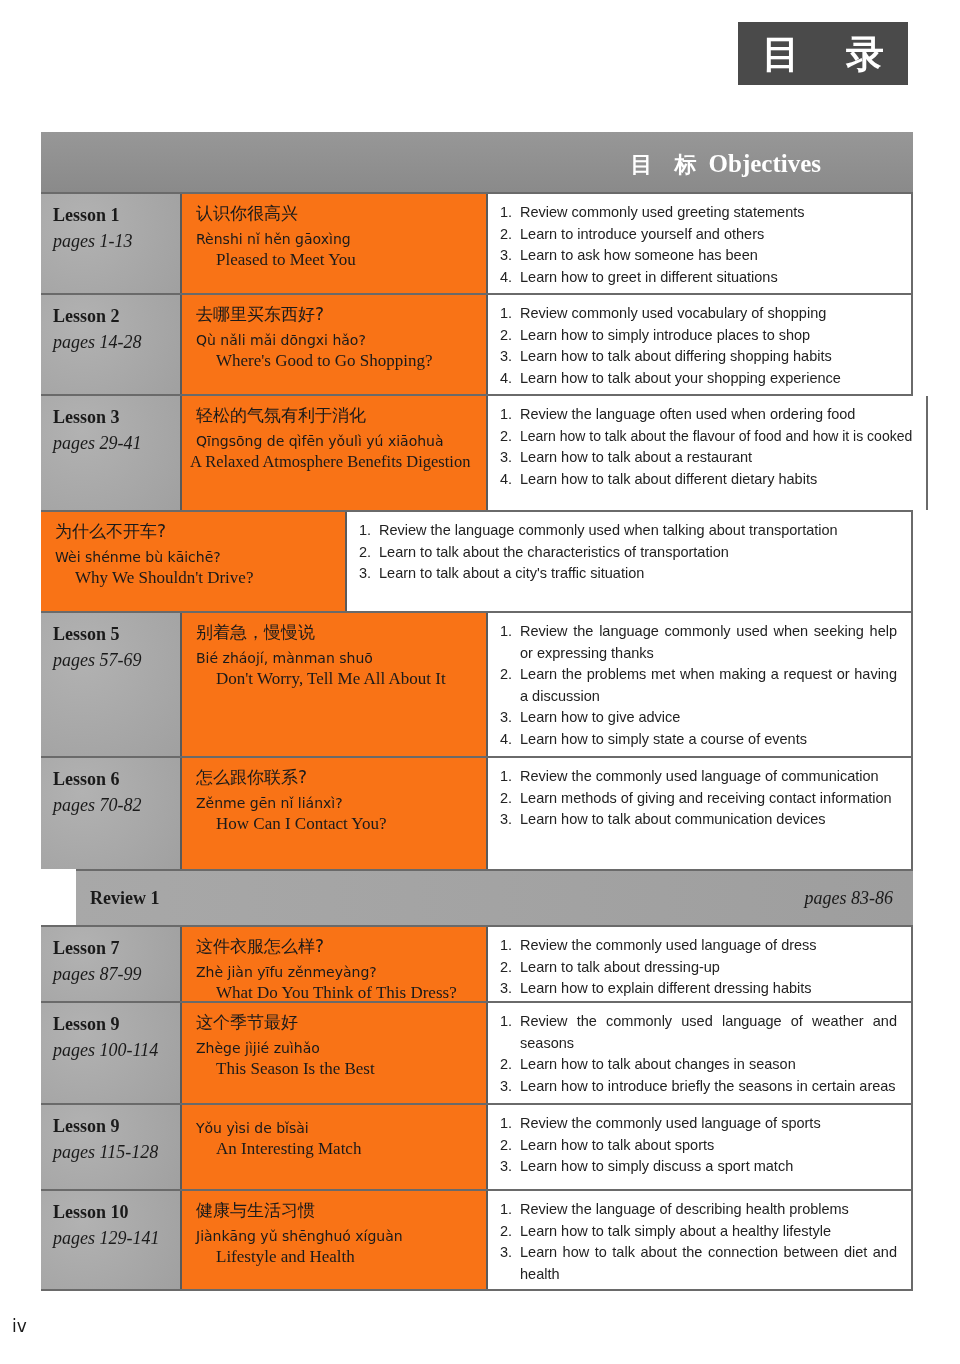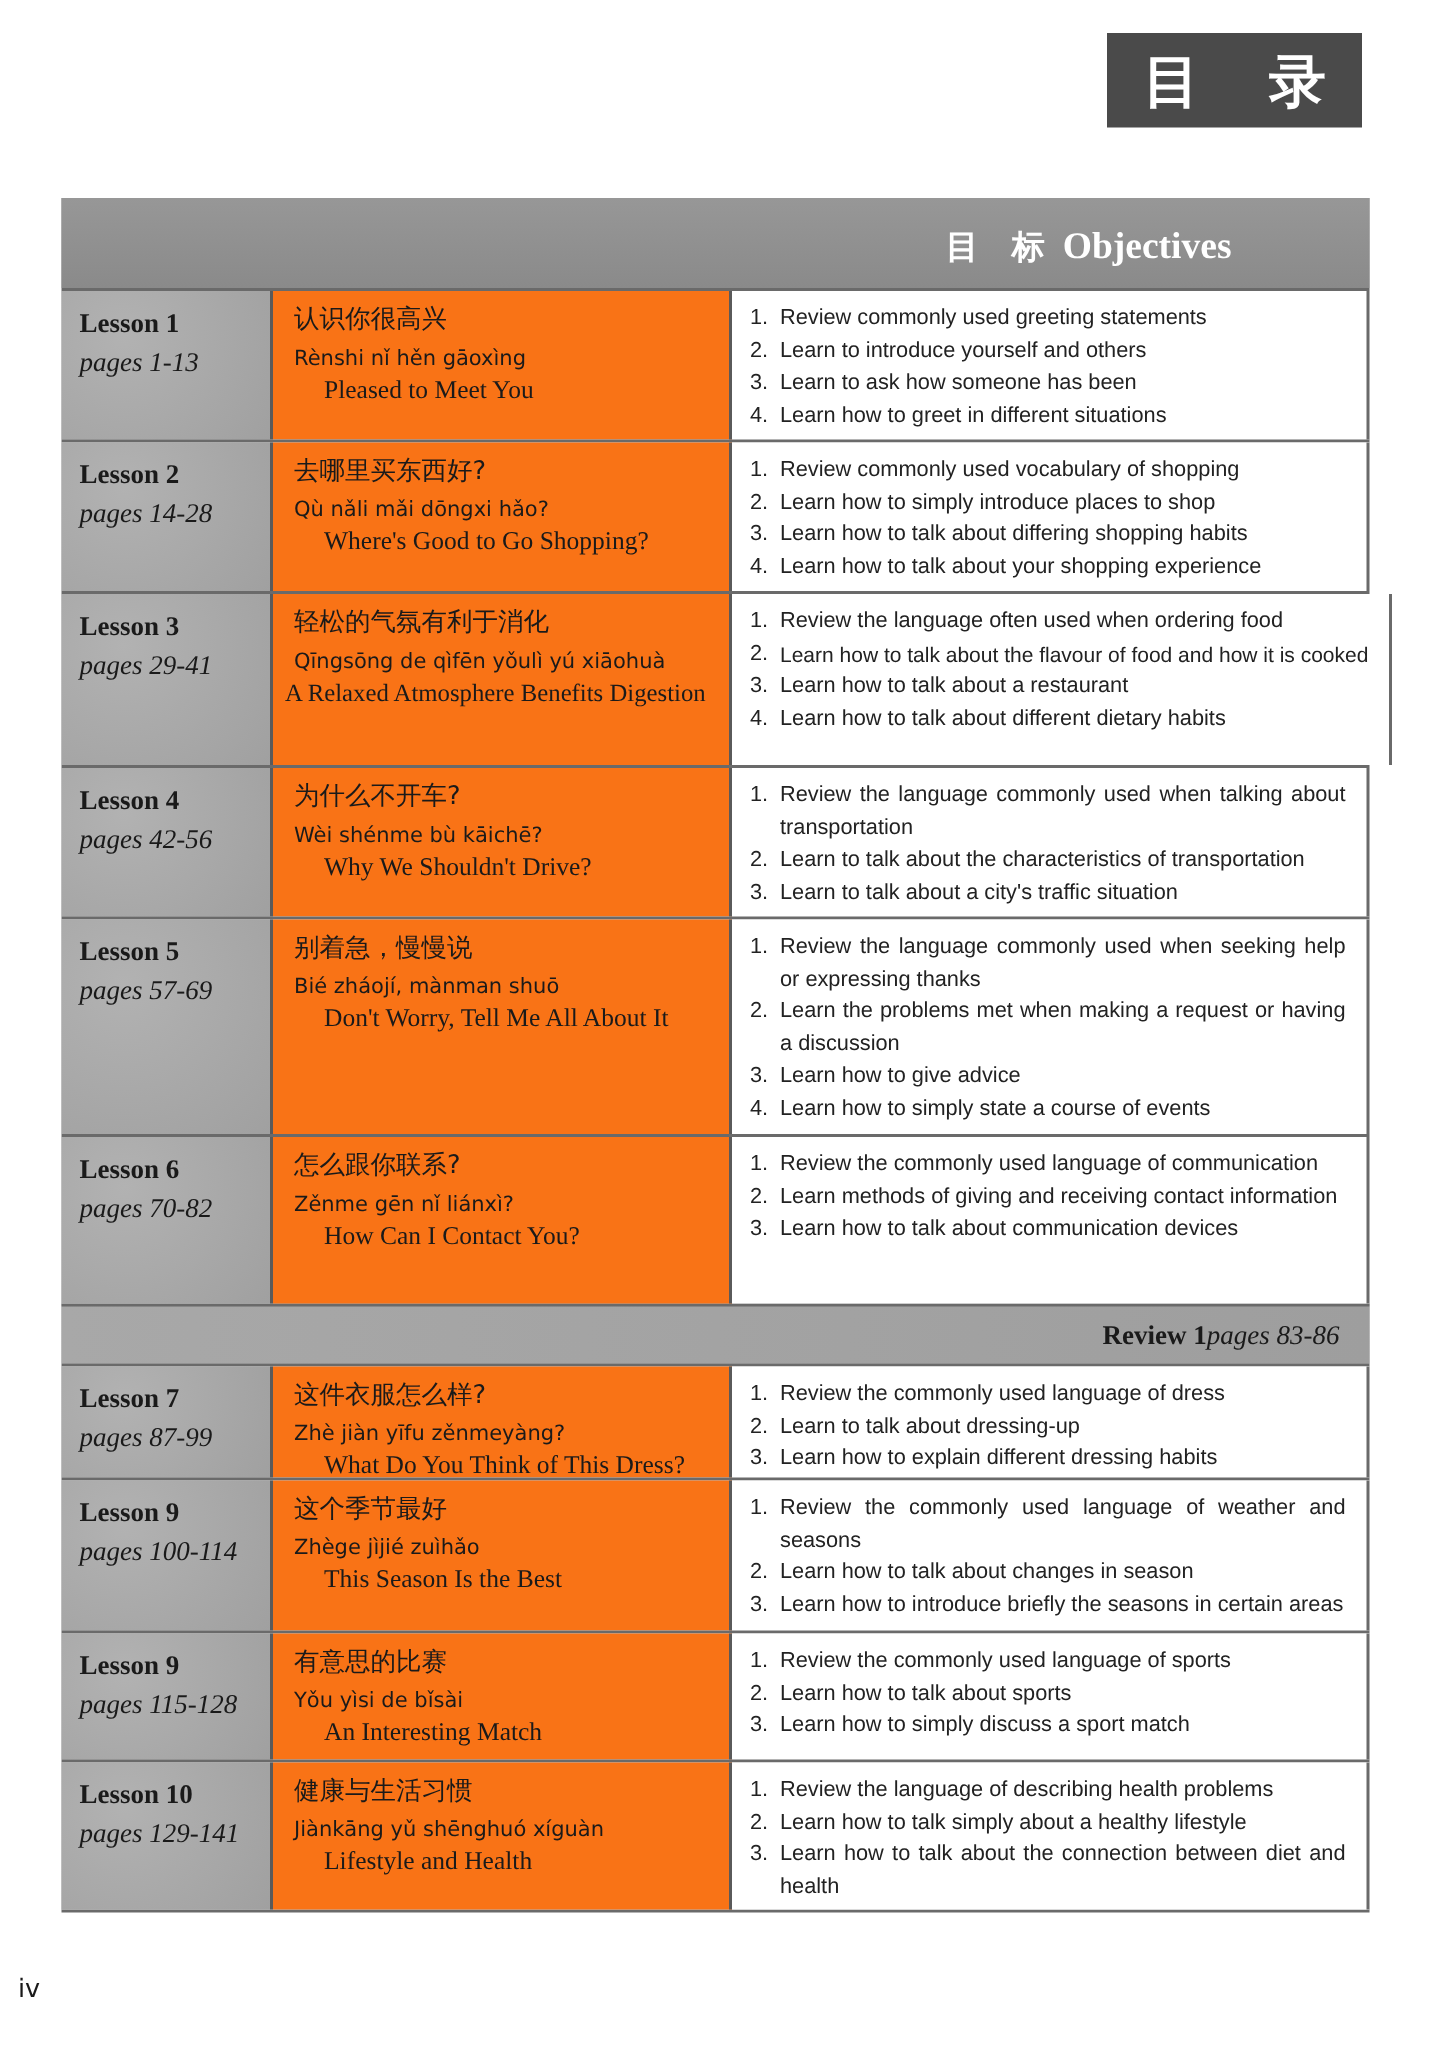--- a/index.html
+++ b/index.html
@@ -54,24 +54,25 @@
     flex: 1; background: #ffffff; padding: 8px 14px 8px 12px;
     border-right: 2px solid #6a6a6a;
     font-family: "Liberation Sans", sans-serif; font-size: 14.5px; color: #222;
   }
   .col-obj ol { list-style: none; }
   .col-obj li { display: flex; line-height: 21.5px; text-align: justify; }
   .col-obj li .num { width: 20px; flex: none; }
   .col-obj li .txt { flex: 1; }
 
   .review-row {
-    height: 40px; border-top: 2px solid #6a6a6a; background: #a3a3a3;
+    height: 56px; border-top: 2px solid #6a6a6a; background: #a3a3a3;
     background-image: linear-gradient(90deg, #a8a8a8 0%, #9e9e9e 100%);
-    display: flex; align-items: center; justify-content: flex-end;
+    display: flex; align-items: center; justify-content: space-between;
     padding: 0 20px 0 14px;
+    margin-left: 35px;
   }
   .review-row .name { font-weight: bold; font-size: 18px; }
   .review-row .pages { font-style: italic; font-size: 18px; }
 
   .page-number {
     position: absolute; left: 12px; top: 1316px;
     font-family: "DejaVu Sans", sans-serif; font-size: 17px;
   }
 </style>
 </head>
@@ -181,24 +182,20 @@
           </li>
         <li>
             <span class="num">4.</span>
             <span class="txt">Learn how to talk about different dietary habits</span>
           </li>
       </ol>
     </div>
   </div>
 
   <div class="row" style="height:101px">
-    <div class="col-lesson">
-      <div class="lesson-name">Lesson 4</div>
-      <div class="pages">pages 42-56</div>
-    </div>
     <div class="col-title">
       <div class="cn">为什么不开车?</div>
       <div class="pinyin">Wèi shénme bù kāichē?</div>
       <div class="en">Why We Shouldn't Drive?</div>
     </div>
     <div class="col-obj">
       <ol>
         <li>
             <span class="num">1.</span>
             <span class="txt">Review the language commonly used when talking about transportation</span>
@@ -335,21 +332,20 @@
       </ol>
     </div>
   </div>
 
   <div class="row" style="height:86px">
     <div class="col-lesson">
       <div class="lesson-name">Lesson 9</div>
       <div class="pages">pages 115-128</div>
     </div>
     <div class="col-title">
-      <div class="cn">有意思的比赛</div>
       <div class="pinyin">Yǒu yìsi de bǐsài</div>
       <div class="en">An Interesting Match</div>
     </div>
     <div class="col-obj">
       <ol>
         <li>
             <span class="num">1.</span>
             <span class="txt">Review the commonly used language of sports</span>
           </li>
         <li>

